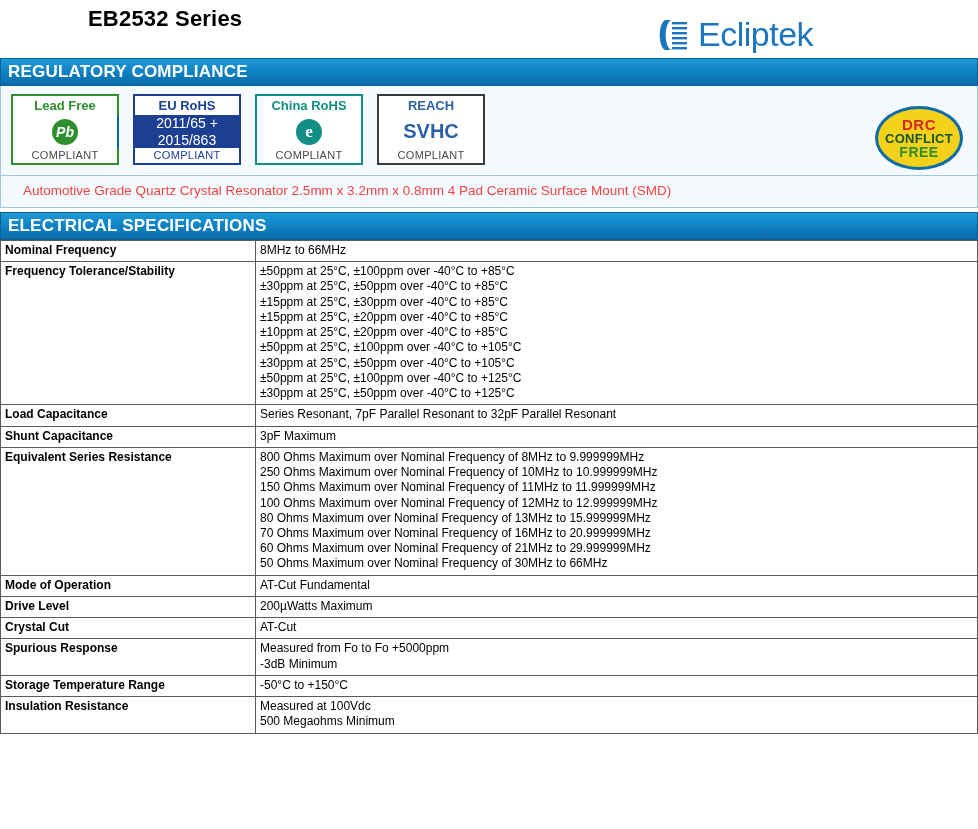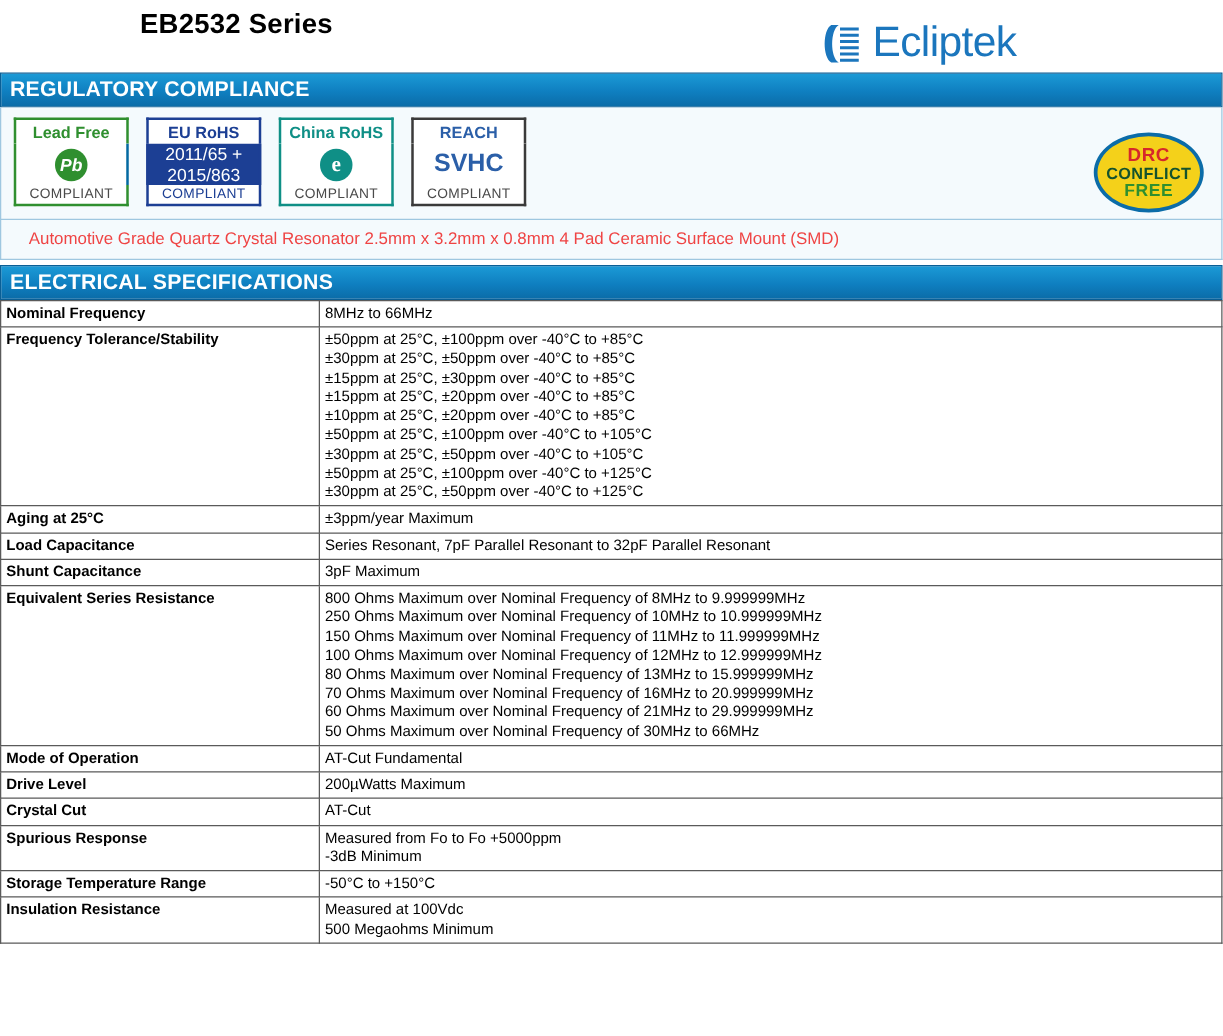--- a/index.html
+++ b/index.html
@@ -23,21 +23,21 @@
   
   .header {
     height: 58px;
     display: flex;
     align-items: center;
     padding: 0 0 0 0;
     position: relative;
   }
   .series-title {
     position: absolute;
-    left: 112px;
+    left: 88px;
     top: 6px;
     font-size: 22px;
     font-weight: bold;
     letter-spacing: 0.2px;
     color: #000;
   }
   .logo {
     position: absolute;
     left: 655px;
     top: 15px;
@@ -78,21 +78,21 @@
   .compliance-row {
     display: flex;
     align-items: center;
     padding: 8px 10px 10px 10px;
     gap: 14px;
     position: relative;
     min-height: 66px;
   }
   .badge {
     background: #ffffff;
-    width: 92px;
+    width: 108px;
     box-sizing: border-box;
     text-align: center;
     font-size: 11px;
   }
   .badge .top {
     border: 2px solid #2f8f2f;
     border-bottom: none;
     font-weight: bold;
     font-size: 13px;
     padding: 2px 0;
@@ -333,26 +333,20 @@
             <span class="line">±15ppm at 25°C, ±30ppm over -40°C to +85°C</span>
             <span class="line">±15ppm at 25°C, ±20ppm over -40°C to +85°C</span>
             <span class="line">±10ppm at 25°C, ±20ppm over -40°C to +85°C</span>
             <span class="line">±50ppm at 25°C, ±100ppm over -40°C to +105°C</span>
             <span class="line">±30ppm at 25°C, ±50ppm over -40°C to +105°C</span>
             <span class="line">±50ppm at 25°C, ±100ppm over -40°C to +125°C</span>
             <span class="line">±30ppm at 25°C, ±50ppm over -40°C to +125°C</span>
           </td>
         </tr>
         <tr>
-          <td class="label">Aging at 25°C</td>
-          <td class="value">
-            <span class="line">±3ppm/year Maximum</span>
-          </td>
-        </tr>
-        <tr>
           <td class="label">Load Capacitance</td>
           <td class="value">
             <span class="line">Series Resonant, 7pF Parallel Resonant to 32pF Parallel Resonant</span>
           </td>
         </tr>
         <tr>
           <td class="label">Shunt Capacitance</td>
           <td class="value">
             <span class="line">3pF Maximum</span>
           </td>

